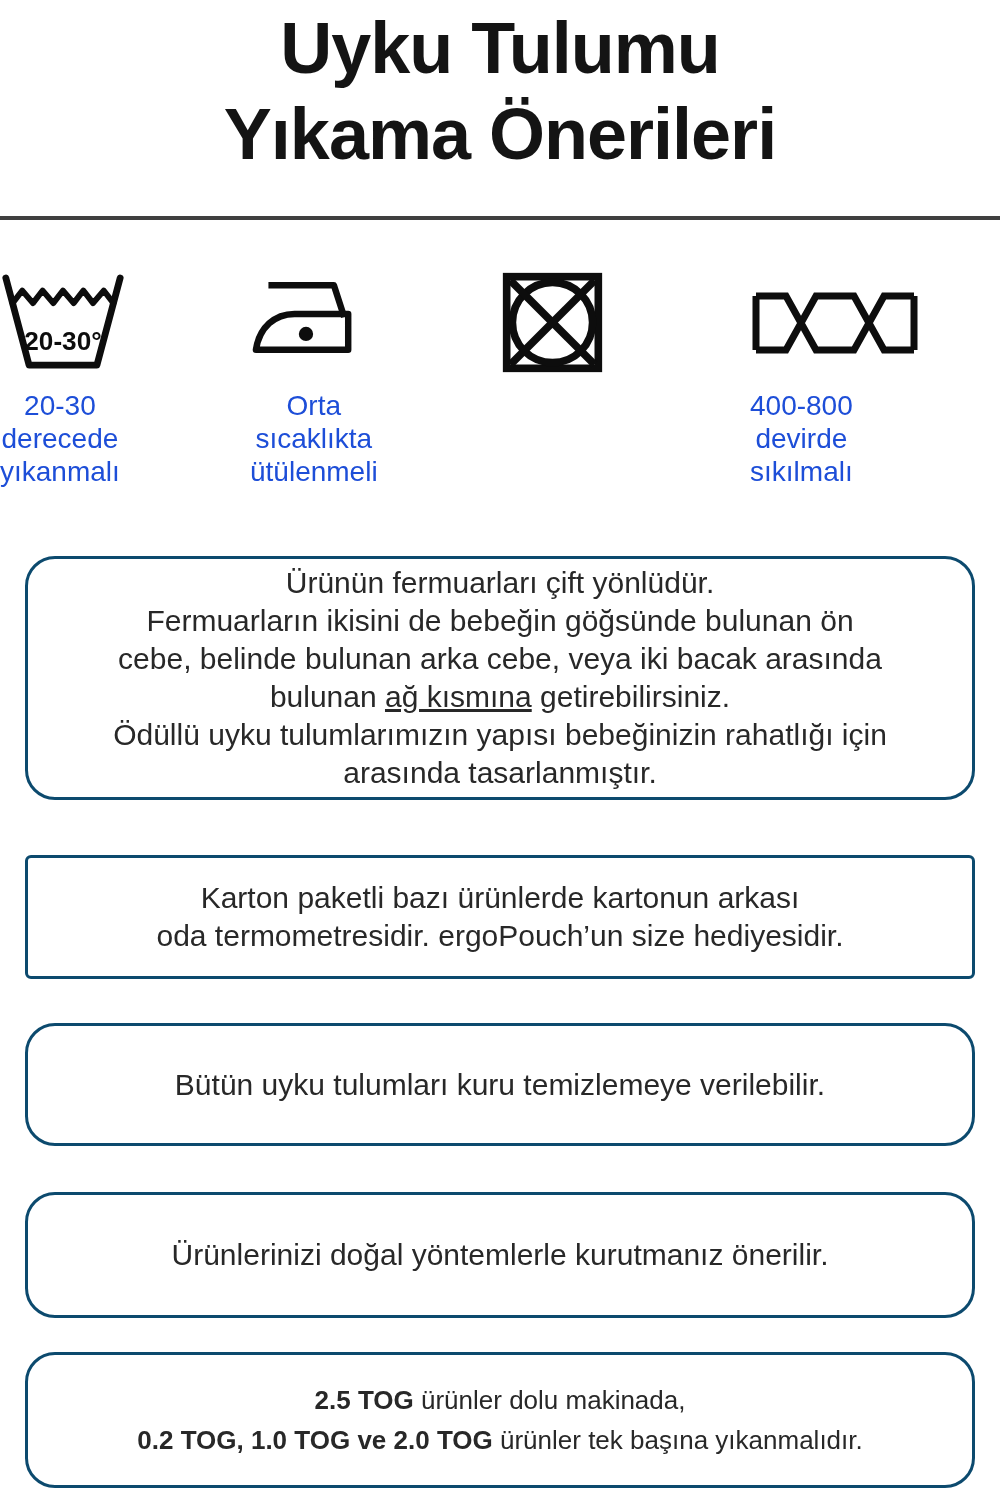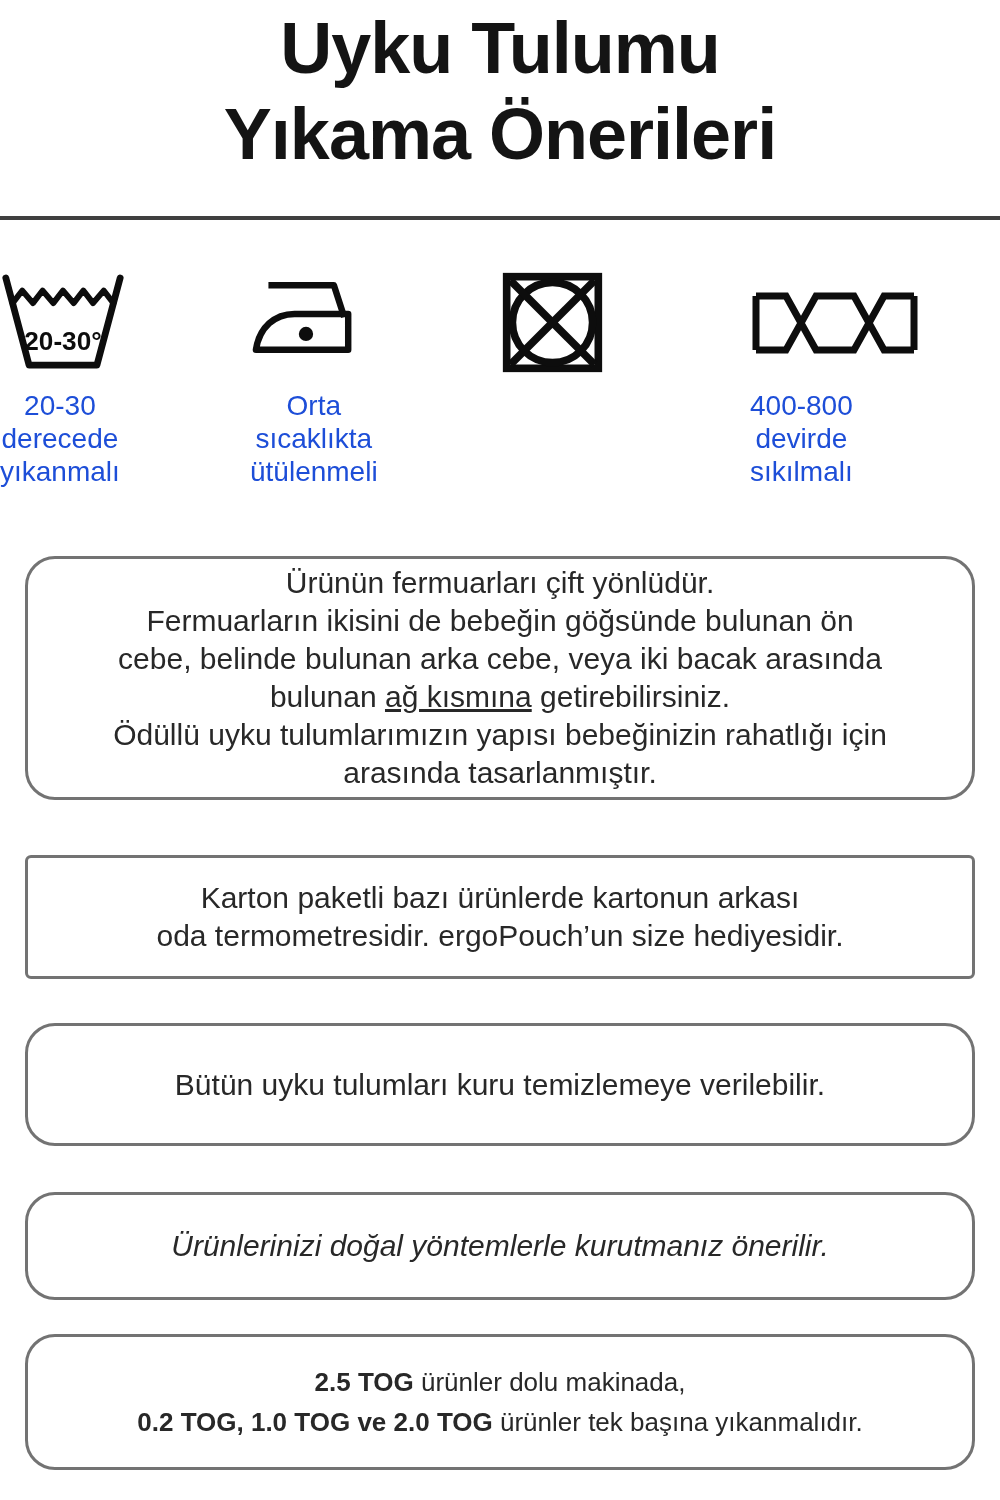--- a/index.html
+++ b/index.html
@@ -48,37 +48,37 @@
     font-size:28px;
     line-height:33px;
     font-weight:500;
     text-align:center;
     color:#1d4ed8;
   }
   .info-box{
     box-sizing:border-box;
     width:950px;
     margin:0 auto;
-    border:3px solid #737373;
+    border:3px solid #0c4a6e;
     border-radius:30px;
     display:flex;
     align-items:center;
     justify-content:center;
     text-align:center;
     font-size:30px;
     line-height:38px;
     font-weight:500;
     color:#282828;
     padding:4px 10px;
   }
   .info-box .seg-line{white-space:nowrap;}
   .box-1{margin-top:68px;height:244px;}
   .box-2{margin-top:55px;height:124px;border-radius:6px;}
   .box-3{margin-top:44px;height:123px;}
-  .box-4{margin-top:46px;height:108px;font-style:italic;}
+  .box-4{margin-top:46px;height:126px;}
   .box-5{margin-top:34px;height:136px;font-size:26px;line-height:40px;}
   .stroke{fill:none;stroke:#0d0d0d;}
 </style>
 </head>
 <body>
 
 <div class="title">
   <div>Uyku Tulumu</div>
   <div>Yıkama Önerileri</div>
 </div>

